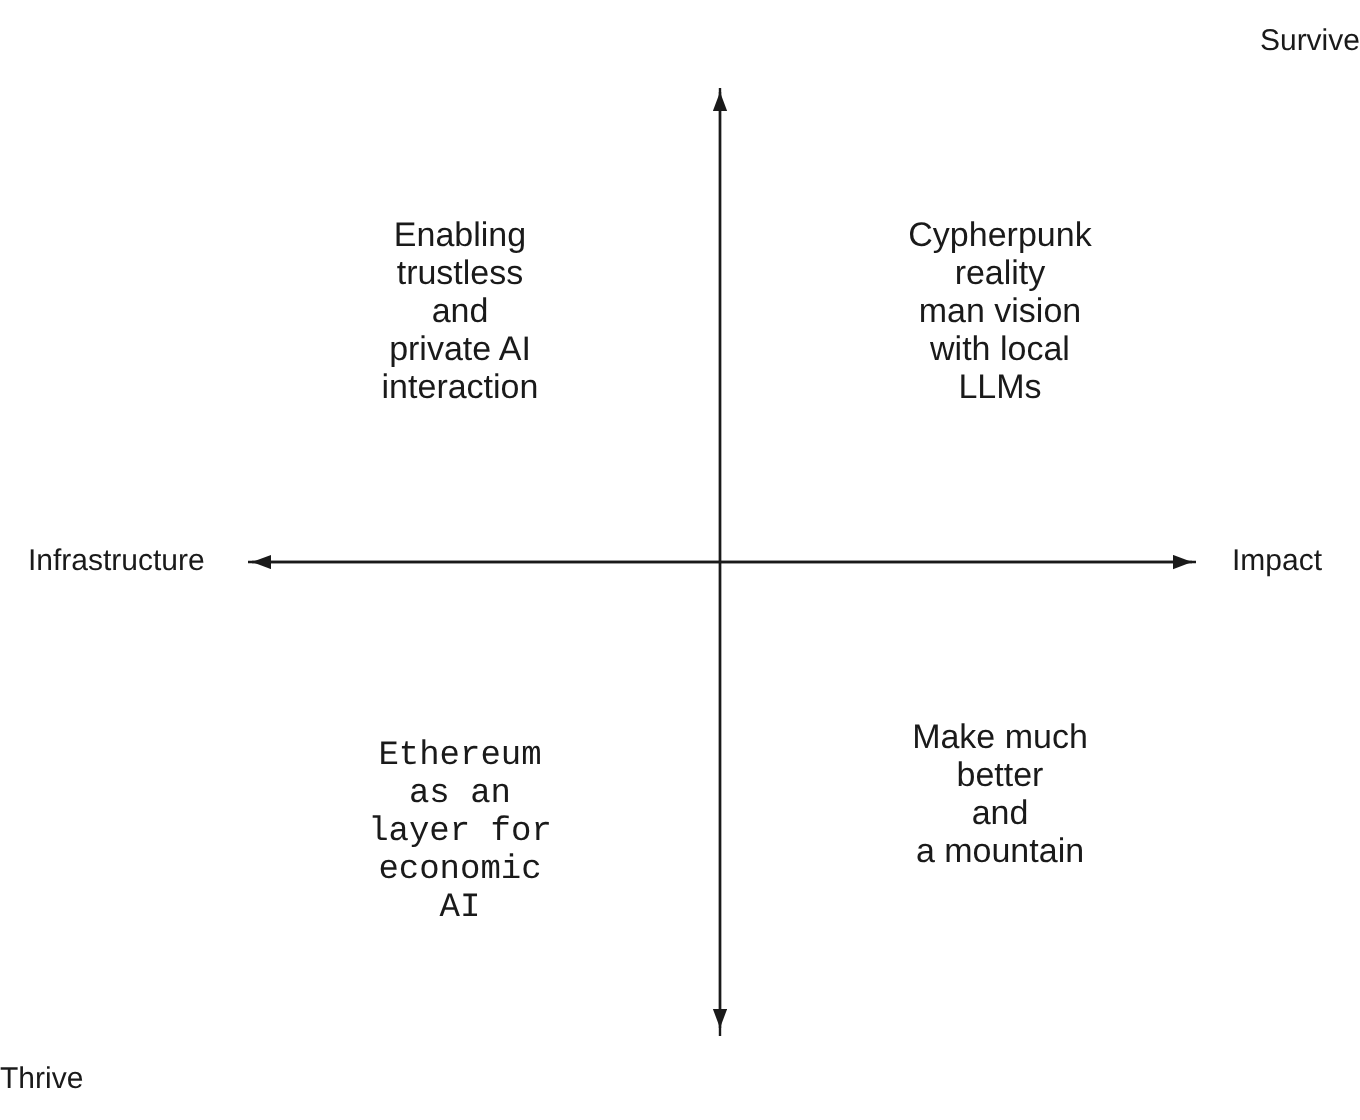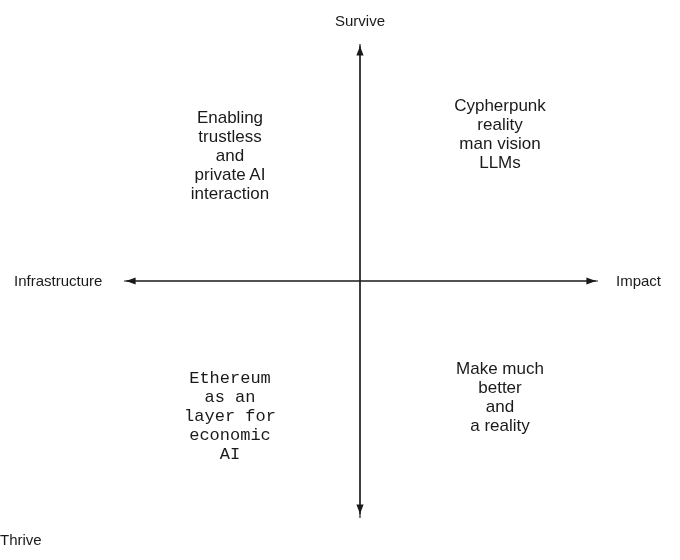--- a/index.html
+++ b/index.html
@@ -32,21 +32,21 @@
     position: absolute;
     font-size: 15px;
     line-height: 18px;
     color: #1a1a1a;
     white-space: nowrap;
   }
   .axis-label.top {
     left: 0;
     right: 0;
     top: 12px;
-    text-align: center;
+    text-align: right;
     transform: translateX(0px);
     margin-left: 40px;
   }
   .axis-label.bottom {
     left: 0;
     right: 0;
     top: 531px;
     text-align: left;
   }
   .axis-label.left {
@@ -61,21 +61,21 @@
   }
   .quadrant-text {
     position: absolute;
     font-size: 17px;
     line-height: 19px;
     color: #1a1a1a;
     text-align: center;
     width: 180px;
   }
   .q-tl { left: 140px; top: 108px; }
-  .q-tr { left: 410px; top: 96px; text-align: center; }
+  .q-tr { left: 410px; top: 108px; text-align: center; }
   .q-bl { left: 140px; top: 369px; font-family: Liberation Mono, monospace; }
   .q-br { left: 410px; top: 359px; }
   .qline { display: block; white-space: nowrap; }
 </style>
 </head>
 <body>
 
 <div id="canvas">
 
   <svg id="axes" viewBox="0 0 680 560" width="680" height="560" xmlns="http://www.w3.org/2000/svg">
@@ -103,31 +103,32 @@
       <span class="qline">trustless</span>
       <span class="qline">and</span>
       <span class="qline">private AI</span>
       <span class="qline">interaction</span>
     </div>
 
   <div class="quadrant-text q-tr">
       <span class="qline">Cypherpunk</span>
       <span class="qline">reality</span>
       <span class="qline">man vision</span>
+      <span class="qline">with local</span>
       <span class="qline">LLMs</span>
     </div>
 
   <div class="quadrant-text q-bl">
       <span class="qline">Ethereum</span>
       <span class="qline">as an</span>
       <span class="qline">layer for</span>
       <span class="qline">economic</span>
       <span class="qline">AI</span>
     </div>
 
   <div class="quadrant-text q-br">
       <span class="qline">Make much</span>
       <span class="qline">better</span>
       <span class="qline">and</span>
-      <span class="qline">a reality</span>
+      <span class="qline">a mountain</span>
     </div>
 
 </div>
 
 </body></html>

